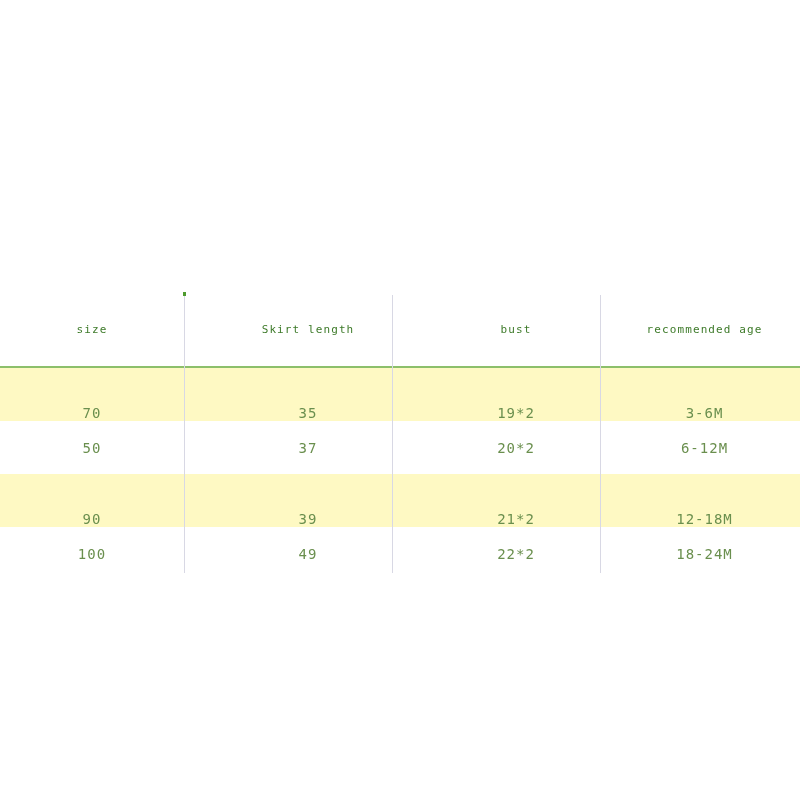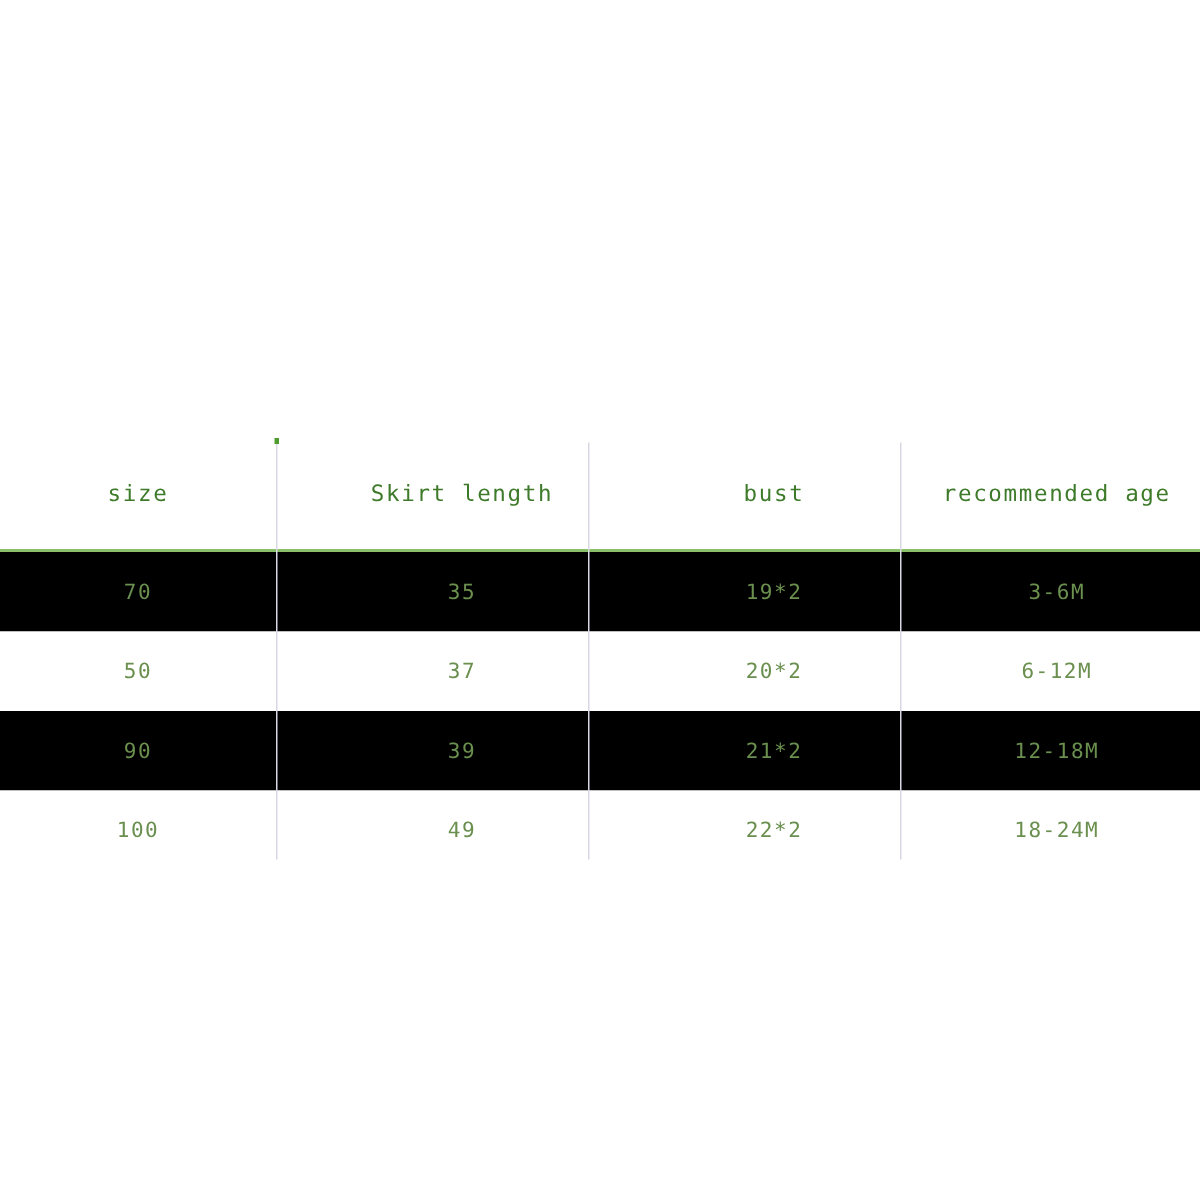--- a/index.html
+++ b/index.html
@@ -31,33 +31,34 @@
     height: 76px;
     background: #ffffff;
     border-bottom: 2px solid #8cbf6a;
     box-sizing: border-box;
   }
   .chart-header .cell {
     display: flex;
     align-items: center;
     justify-content: center;
     color: #3d7a29;
-    font-size: 15px;
+    font-size: 11px;
     letter-spacing: 1.1px;
     white-space: nowrap;
   }
 
   
   .chart-row {
     display: flex;
     height: 53px;
     background: #ffffff;
   }
   .chart-row.striped {
-    background: #000000;
+    background: #fef9c3;
+    align-items: flex-end;
   }
   .chart-row .cell {
     display: flex;
     align-items: center;
     justify-content: center;
     color: #6a8f4e;
     font-size: 14px;
     letter-spacing: 1px;
     white-space: nowrap;
   }

